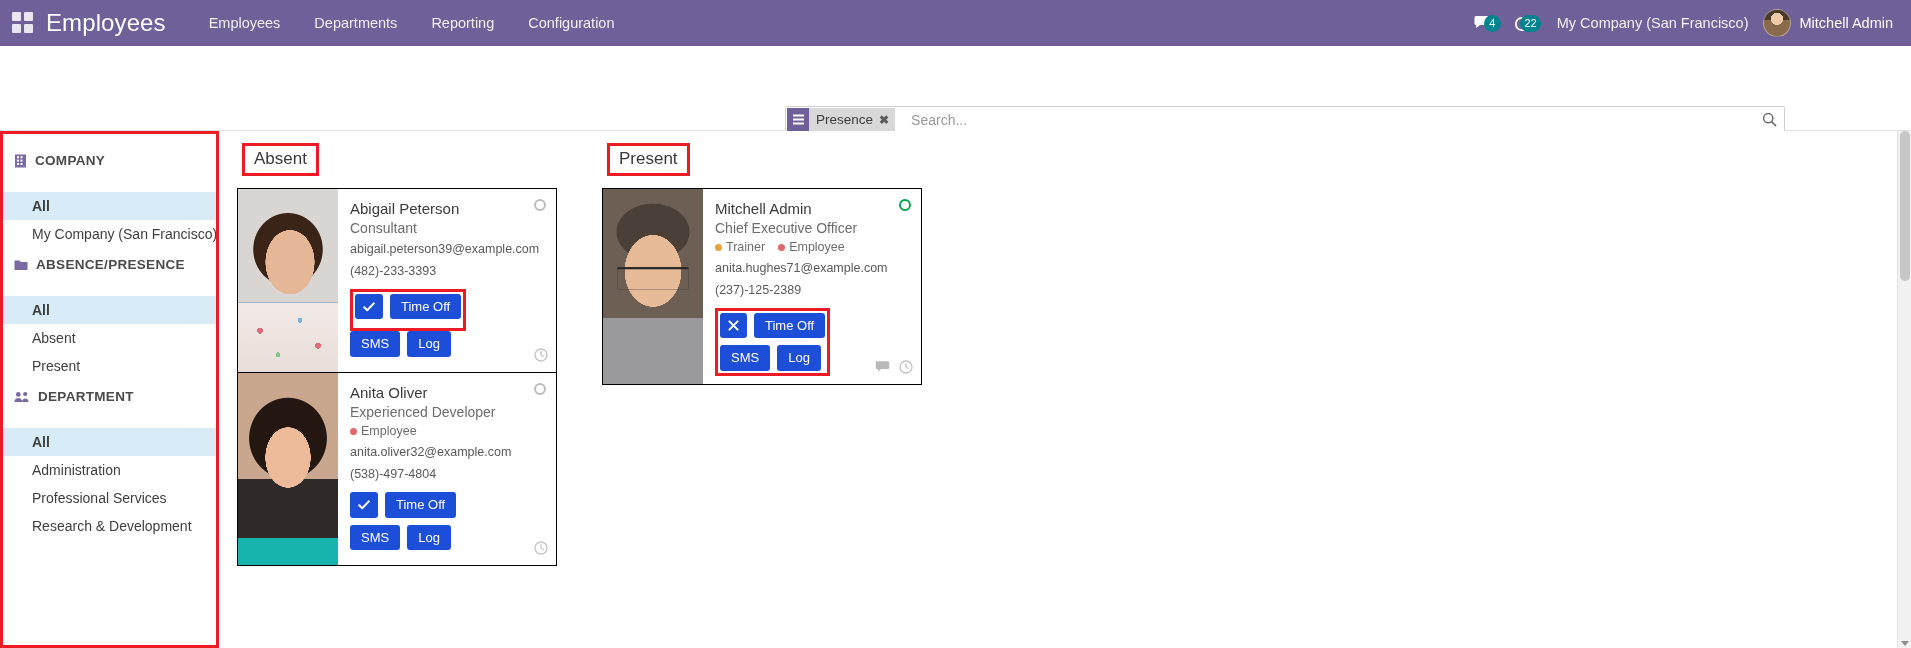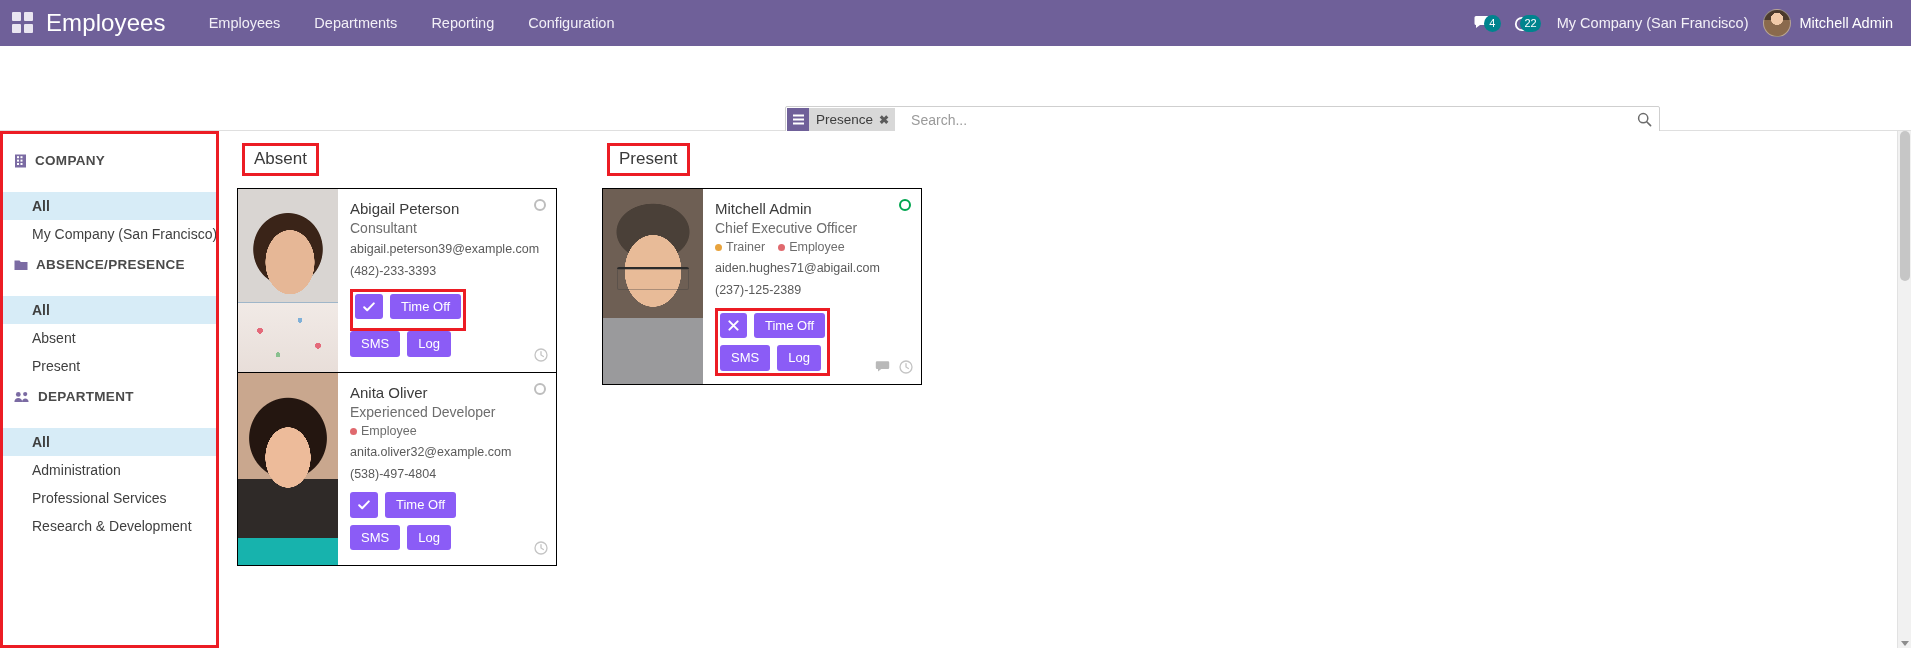--- a/index.html
+++ b/index.html
@@ -71,21 +71,21 @@
     border-bottom: 1px solid #dfdfdf;
     height: 85px;
     position: relative;
   }
   .breadcrumb {
     position: absolute; left: 12px; top: 12px;
     font-size: 20px; color: #4c4c4c; font-weight: 400;
     white-space: nowrap;
   }
   .searchview {
-    position: absolute; left: 785px; top: 60px; width: 875px;
+    position: absolute; left: 785px; top: 60px; width: 1000px;
     border: 1px solid #cfcfcf; background: #fff;
     height: 27px; display: flex; align-items: stretch;
     border-radius: 2px;
   }
   .facet { display: flex; align-items: stretch; margin: 1px; }
   .facet-icon {
     background: #6f6099; color: #fff;
     width: 22px; display: flex; align-items: center; justify-content: center;
   }
   .facet-label {
@@ -236,21 +236,21 @@
   .kstatus {
     position: absolute; top: 10px; right: 10px;
     width: 12px; height: 12px; border-radius: 50%;
     border: 2px solid #bdbdbd; background: transparent;
   }
   .kstatus.present { border-color: #00a54f; }
 
   .kbtn-rows { margin-top: 7px; }
   .kbtn-row { display: flex; gap: 7px; margin-bottom: 7px; }
   .btn {
-    background: #8b5cf6; color: #fff;
+    background: #1d4ed8; color: #fff;
     border: 0; border-radius: 3px;
     font-size: 13px; padding: 5px 11px;
     cursor: pointer; font-family: "Liberation Sans", sans-serif;
     line-height: 1.2; white-space: nowrap;
   }
   .btn.icon-btn { padding: 5px 8px; display: flex; align-items: center; }
   .hl-box { border: 3px solid #ec1c24; display: inline-flex; flex-direction: column; padding: 2px; gap: 0; }
 
   .kfoot {
     position: absolute; right: 8px; bottom: 6px;
@@ -528,21 +528,21 @@
           <div class="ktags">
             <span class="ktag">
               <span class="tdot" style="background:#e8a33d"></span>
               <span>Trainer</span>
             </span>
             <span class="ktag">
               <span class="tdot" style="background:#e0696e"></span>
               <span>Employee</span>
             </span>
           </div>
-          <div class="kmail">aiden.hughes71@abigail.com</div>
+          <div class="kmail">anita.hughes71@example.com</div>
           <div class="kphone">(237)-125-2389</div>
           <div class="kbtn-rows">
             <div class="hl-box">
               <div class="kbtn-row">
                 <button class="btn icon-btn">
                   <svg width="11" height="11" viewBox="0 0 11 11">
                       <path d="M1.4 1.4l8.2 8.2M9.6 1.4L1.4 9.6" stroke="#fff" stroke-width="2" stroke-linecap="round"></path>
                     </svg>
                 </button>
                 <button class="btn">Time Off</button>

